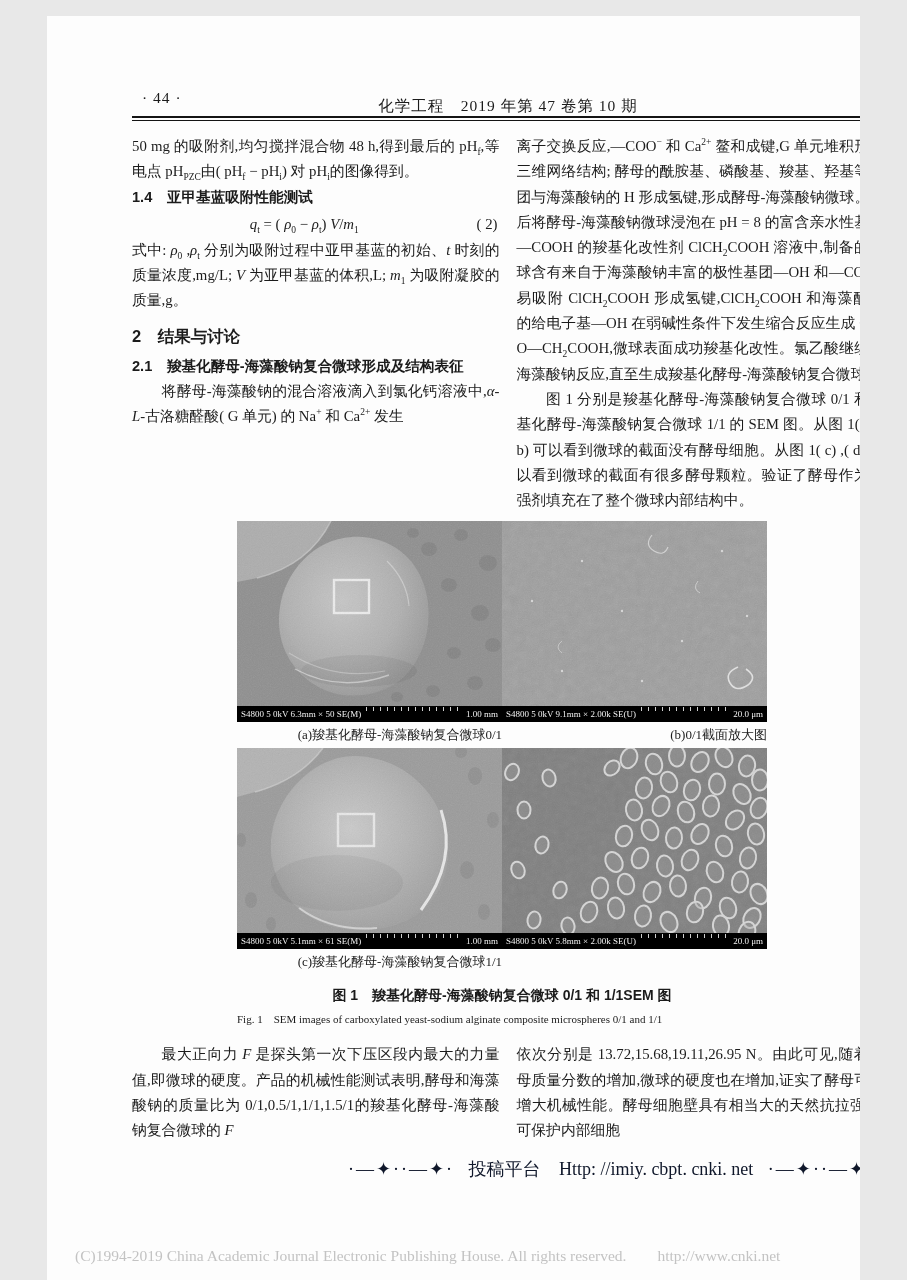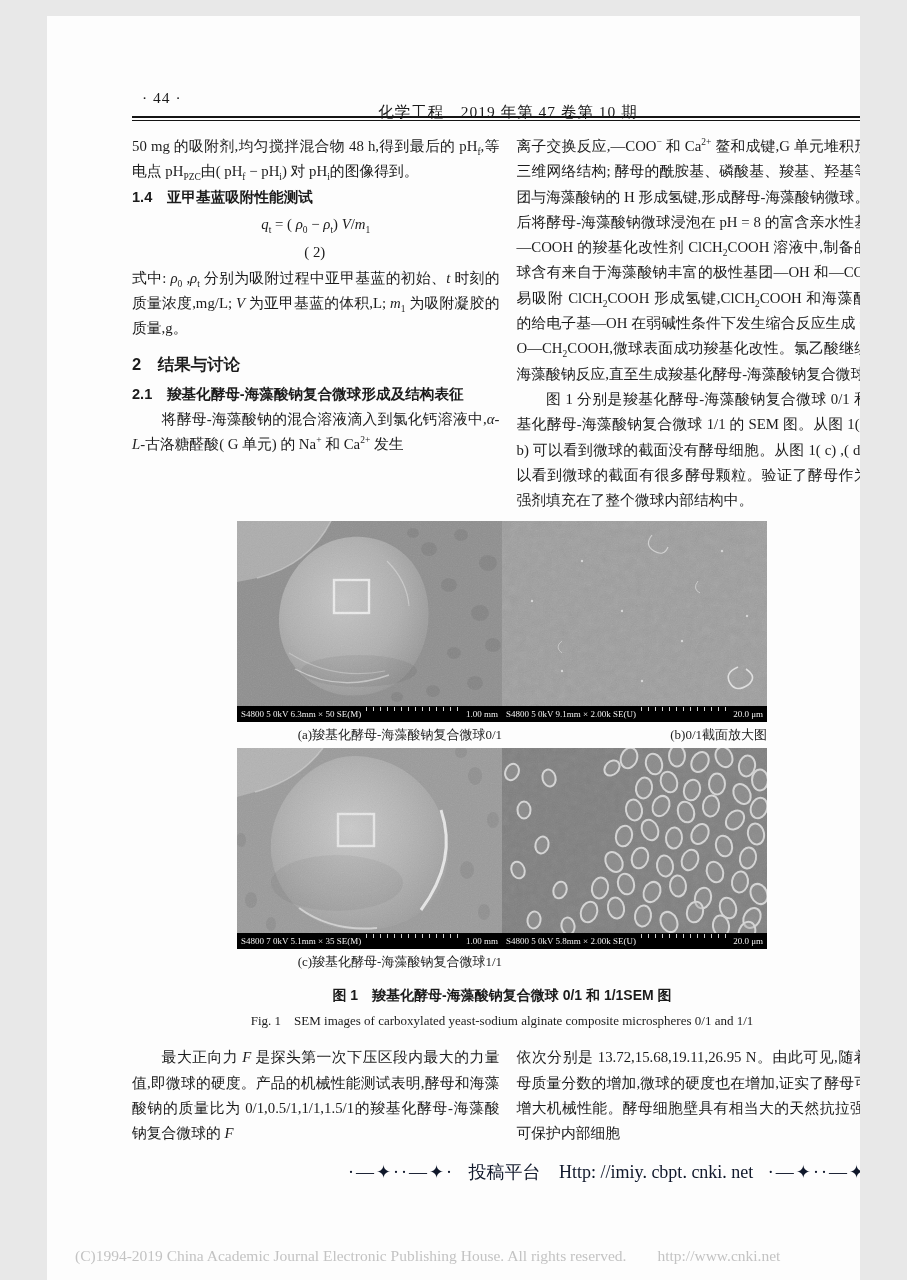--- a/index.html
+++ b/index.html
@@ -6,50 +6,50 @@
   .page {
     position:relative; width:797px; height:1280px; margin:16px auto;
     background:#fdfdfd; overflow:hidden;
     font-family:"Liberation Serif", serif; color:#1b1b1b;padding-left:16px;
   }
   .content { position:absolute; left:85px; top:72px; width:752px; }
 
   
   .hdr { position:relative; height:24px; font-size:15.5px; }
   .hdr .pgnum { position:absolute; left:10px; top:1px; letter-spacing:1px; }
-  .hdr .jt { position:absolute; left:0; right:0; top:14px; text-align:center; letter-spacing:1px; }
+  .hdr .jt { position:absolute; left:0; right:0; top:8px; text-align:center; letter-spacing:1px; }
   .rule { margin-top:4px; border-top:2.5px solid #141414; border-bottom:1px solid #141414; height:2px; }
 
   
   .cols { display:flex; gap:17px; margin-top:13px; }
   .col { width:368px; font-size:14.8px; line-height:25.3px; text-align:justify; }
   .col p { margin:0; }
   p.ind { text-indent:2em; }
   .h1 { font-family:"Liberation Sans", sans-serif; font-weight:bold; font-size:16.5px; line-height:25px; margin:10px 0 5px; }
   .h2 { font-family:"Liberation Sans", sans-serif; font-weight:bold; font-size:14.6px; line-height:25.3px; }
   sub, sup { font-size:9.5px; line-height:0; }
-  .eqrow { display:flex; align-items:center; line-height:28px;flex-direction:column; }
+  .eqrow { display:flex; align-items:center; line-height:28px; }
   .eq { flex:1; text-align:center; }
   .eqnum { padding-right:2px; }
 
   
   .figure { width:530px; margin:8px 0 0 105px; }
   .semrow { display:flex; }
   .cell { width:265px; }
   .imgwrap { position:relative; width:265px; background:#000; }
   svg.sem { display:block; width:265px; height:185px; background:#8f8f8f; }
   .bar { height:16px; background:#000; color:#f2f2f2; display:flex; align-items:center;
          font-family:"Liberation Serif", serif; font-size:9px; padding:0 4px; gap:5px; white-space:nowrap; }
   .bar .ticks { flex:1; height:4px; align-self:flex-start; margin-top:1px;
          background:repeating-linear-gradient(90deg,#cfcfcf 0 1px,transparent 1px 7px); }
   .caprow { display:flex; }
   .semcap { width:265px; text-align:right; font-size:13px; line-height:26px; height:26px; }
   .figtitle { text-align:center; font-family:"Liberation Sans", sans-serif; font-weight:bold;
               font-size:14px; margin-top:12px; }
-  .figtitle-en { text-align:center; font-size:13px; margin-top:7px; }
+  .figtitle-en { font-size:11px; margin-top:7px; }
 
   .cols.bottom { margin-top:15px; }
 
   .platform { margin-top:13px; text-align:right; font-size:18px; color:#0f172a; }
   .platform .deco { letter-spacing:2px; margin:0 10px; }
   .platform .plabel { margin-right:14px; }
 
   .copyright { position:absolute; left:28px; bottom:29px; font-size:15.5px; color:#c3c3c3; }
 </style>
 </head>
@@ -222,21 +222,21 @@
               <path d="M0,0 L86,0 Q62,32 18,44 L0,49 Z" fill="#b3b3b3"></path>
               <path d="M86,0 Q62,32 18,44" fill="none" stroke="#d6d6d6" stroke-width="1.5" opacity="0.6"></path>
               <path d="M120,8 C165,10 202,42 210,88 C217,137 190,175 140,181 C88,188 44,162 35,112 C26,60 72,6 120,8 Z" fill="url(#sphC)"></path>
               <path d="M204,62 Q221,112 184,162" stroke="rgba(255,255,255,0.75)" stroke-width="3" fill="none"></path>
               <path d="M140,180 Q95,184 62,160" stroke="rgba(255,255,255,0.5)" stroke-width="2" fill="none"></path>
               <ellipse cx="100" cy="135" rx="66" ry="28" fill="rgba(0,0,0,0.05)"></ellipse>
               <rect x="101" y="66" width="36" height="32" fill="rgba(255,255,255,0.03)" stroke="#e8e8e8" stroke-width="2.4"></rect>
               <rect width="265" height="185" filter="url(#gnC)" opacity="0.45"></rect>
             </svg>
             <div class="bar">
-              <span>S4800 7 0kV 5.1mm × 35 SE(M)</span>
+              <span>S4800 5 0kV 5.1mm × 61 SE(M)</span>
               <span class="ticks"></span>
               <span>1.00 mm</span>
             </div>
           </div>
         </div>
 
         <div class="cell">
           <div class="imgwrap">
             <svg class="sem" viewBox="0 0 265 185">
               <defs>

